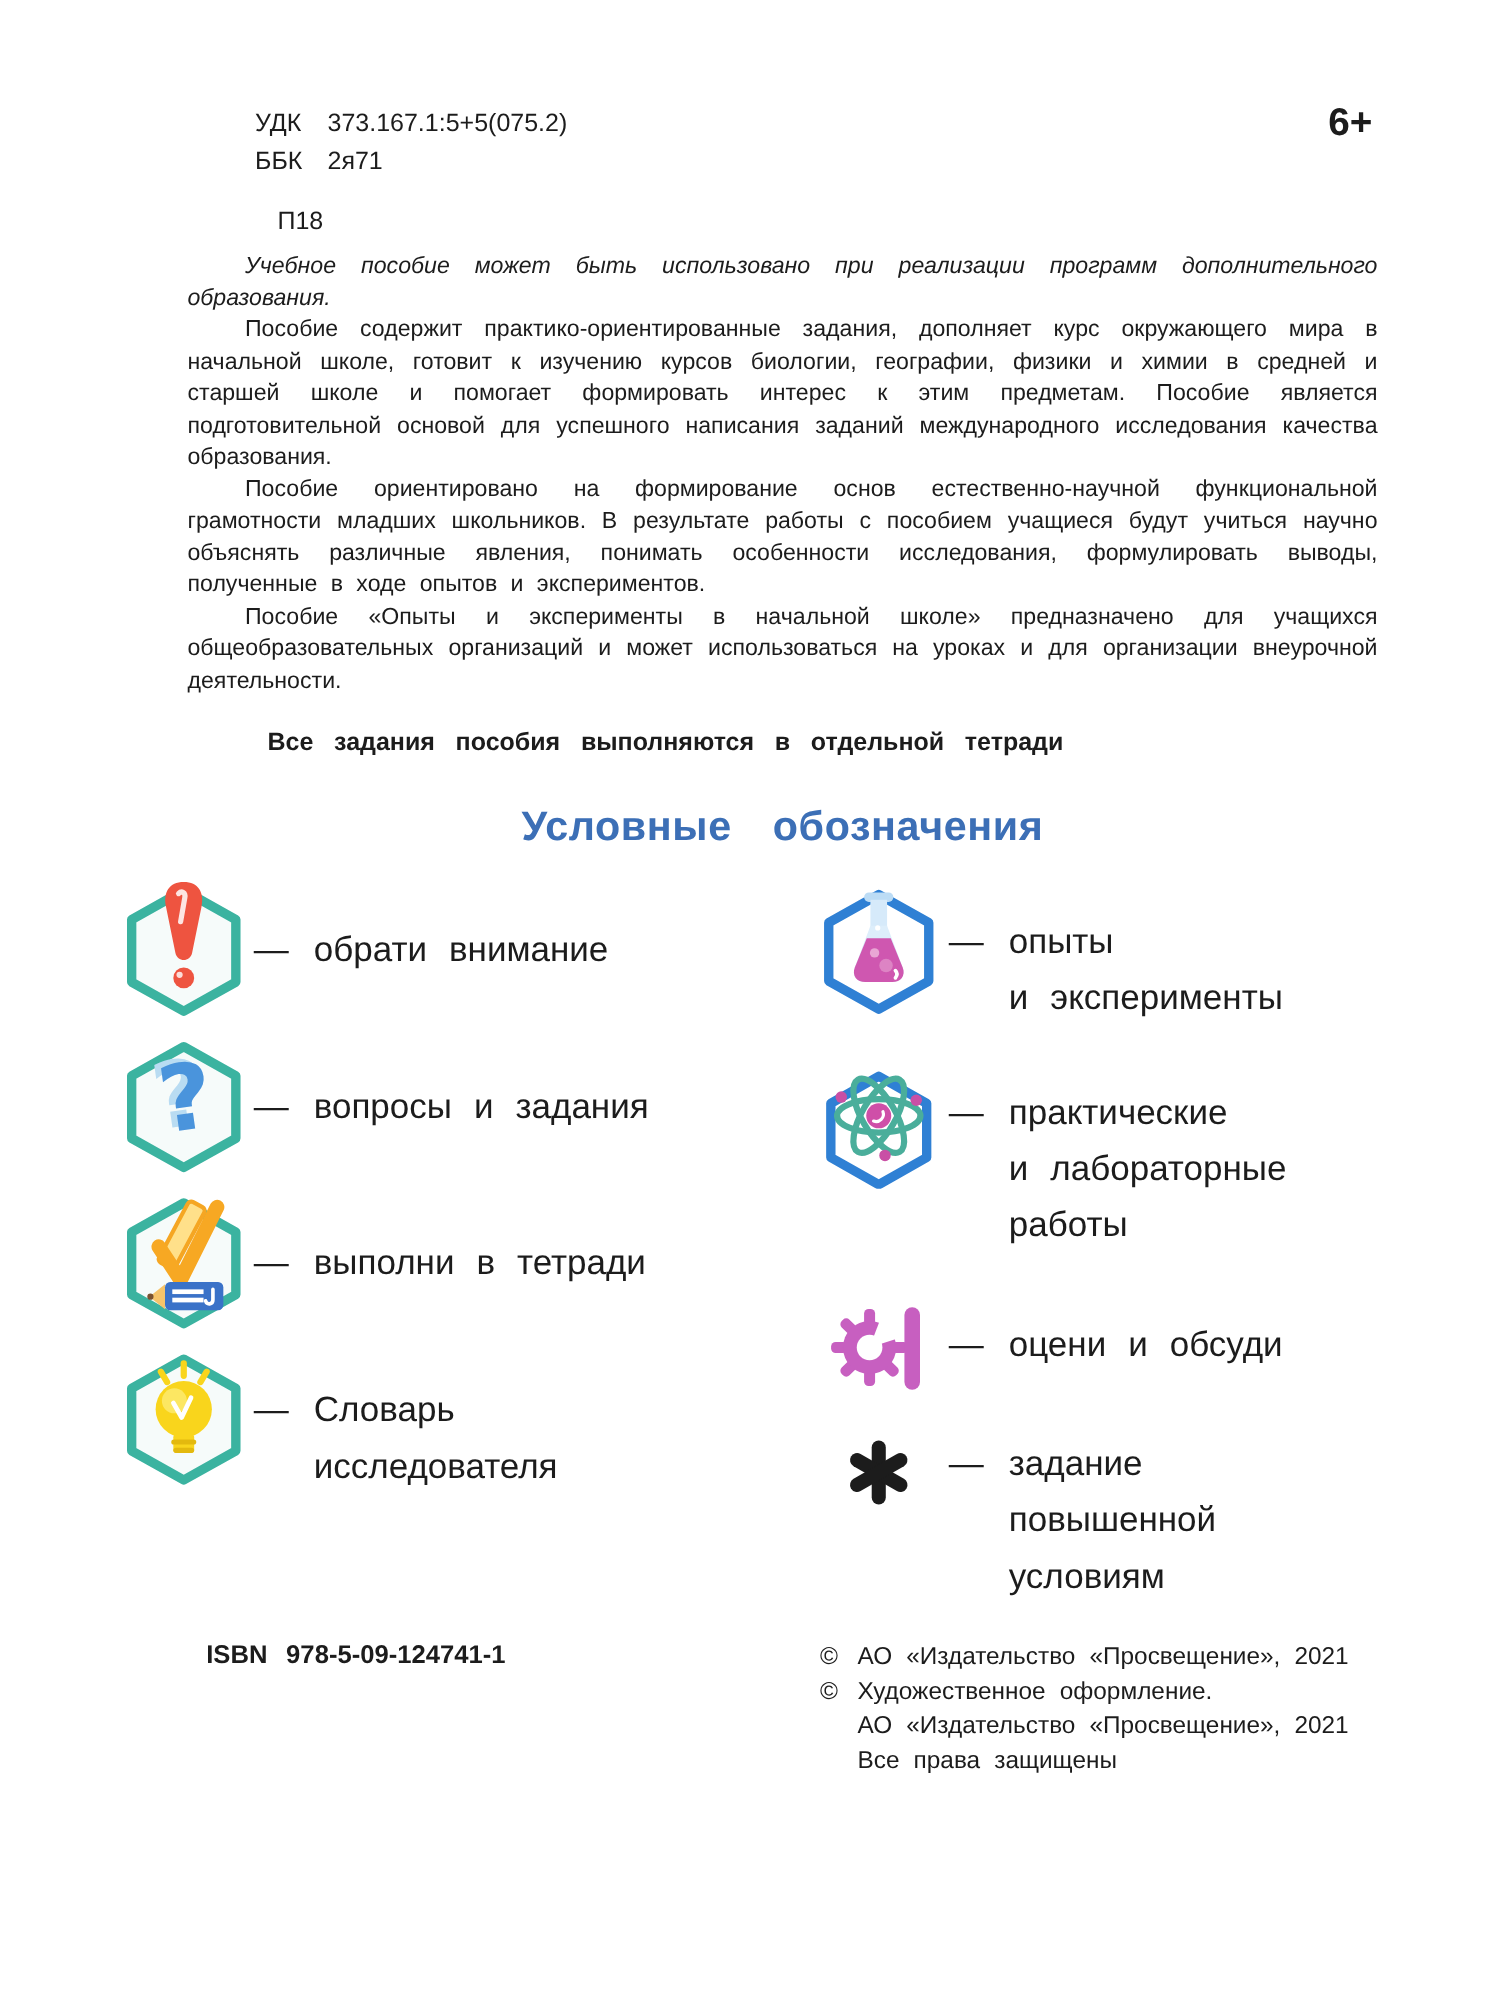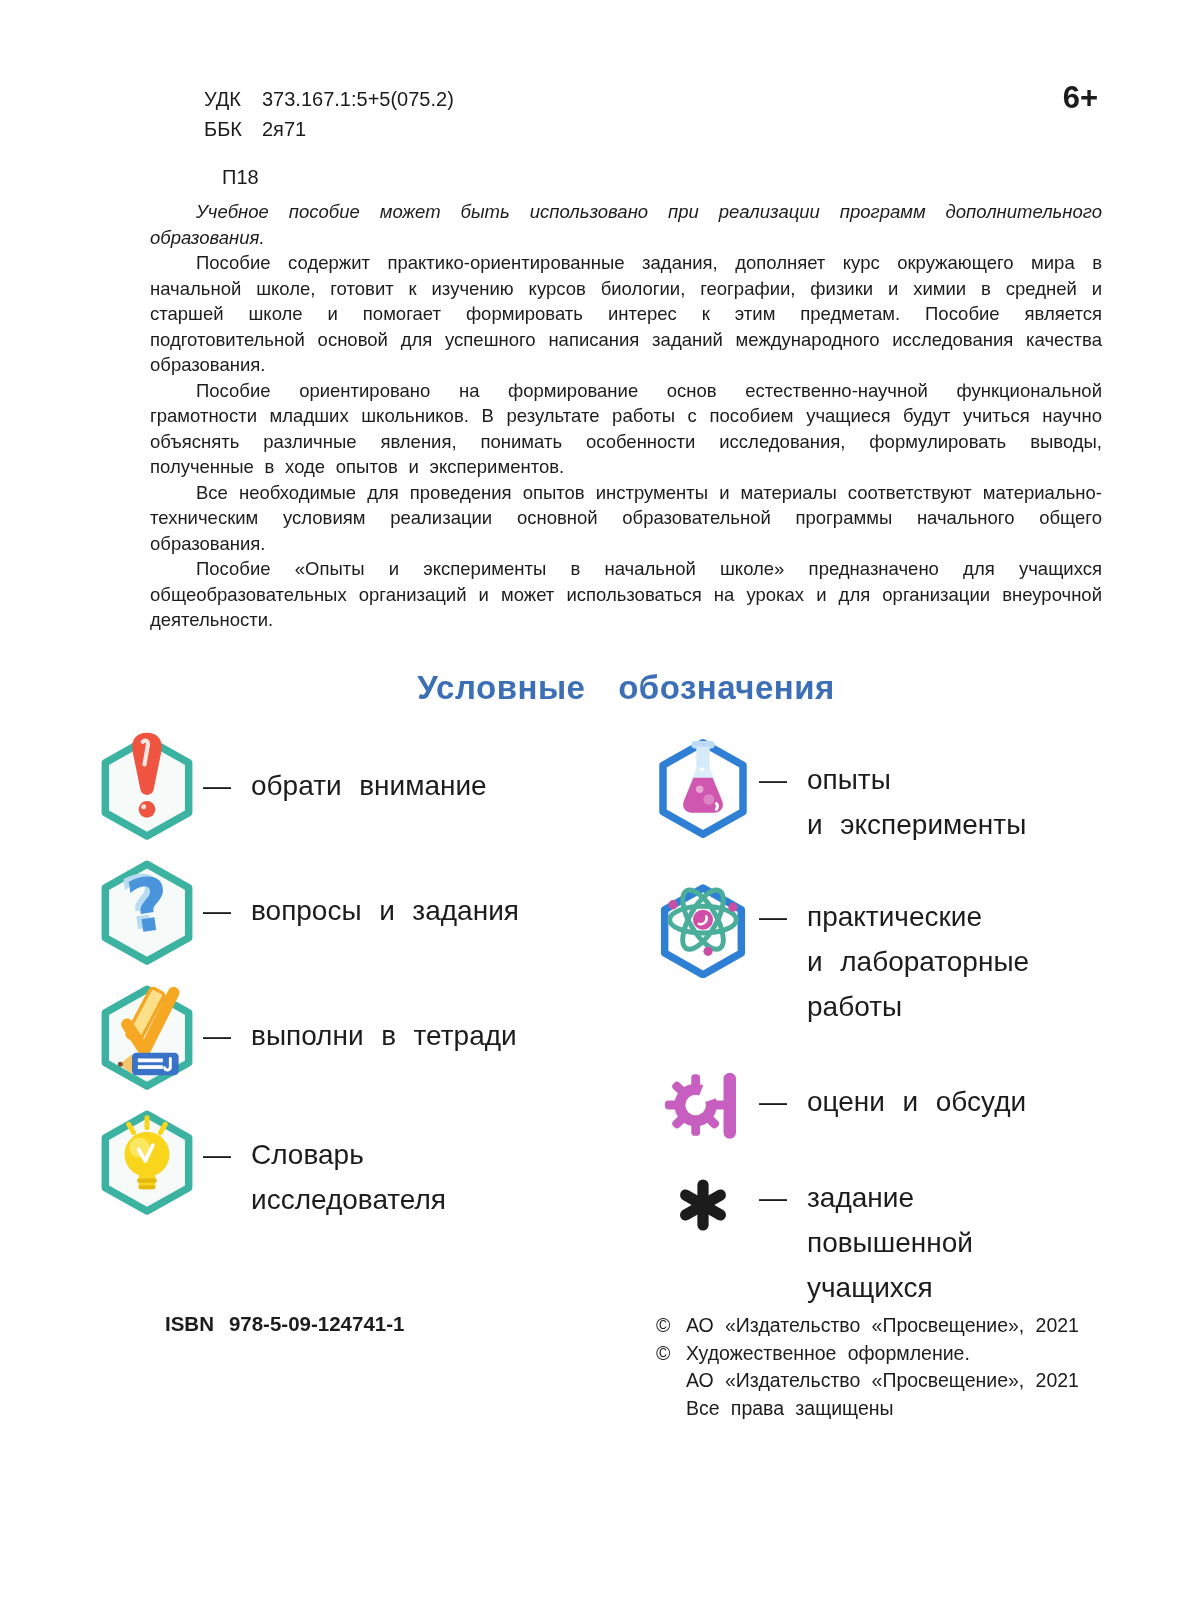--- a/index.html
+++ b/index.html
@@ -71,24 +71,24 @@
         <div class="author-sign">П18</div>
       </div>
       <div class="age-badge">6+</div>
     </div>
 
 
     <div class="paras">
       <p class="italic">Учебное пособие может быть использовано при реализации программ дополнительного образования.</p>
       <p>Пособие содержит практико-ориентированные задания, дополняет курс окружающего мира в начальной школе, готовит к изучению курсов биологии, географии, физики и химии в средней и старшей школе и помогает формировать интерес к этим предметам. Пособие является подготовительной основой для успешного написания заданий международного исследования качества образования.</p>
       <p>Пособие ориентировано на формирование основ естественно-научной функциональной грамотности младших школьников. В результате работы с пособием учащиеся будут учиться научно объяснять различные явления, понимать особенности исследования, формулировать выводы, полученные в ходе опытов и экспериментов.</p>
-      <p>Все необходимые для проведения опытов инструменты и материалы соответствуют материально-техническим условиям реализации основной образовательной программы начального общего образования.</p>
       <p>Пособие «Опыты и эксперименты в начальной школе» предназначено для учащихся общеобразовательных организаций и может использоваться на уроках и для организации внеурочной деятельности.</p>
     </div>
 
+    <div class="bold-note">Все задания пособия выполняются в отдельной тетради</div>
 
     <div class="legend-title">Условные обозначения</div>
 
     <div class="legend">
 
       <div class="legend-col left">
 
         <div class="legend-item center">
           <span class="icon-box">
             <svg class="hex" viewBox="0 0 120 132">
@@ -248,21 +248,21 @@
                 <path d="M30 7 L30 53"></path>
                 <path d="M10 18.5 L50 41.5"></path>
                 <path d="M50 18.5 L10 41.5"></path>
               </g>
             </svg>
           </span>
           <span class="dash">—</span>
           <div class="label">
             <div>задание</div>
             <div>повышенной</div>
-            <div>учащихся</div>
+            <div>условиям</div>
           </div>
         </div>
 
       </div>
     </div>
   </div>
 
   <div class="footer">
     <div class="isbn">ISBN 978-5-09-124741-1</div>
     <div class="copyright">

